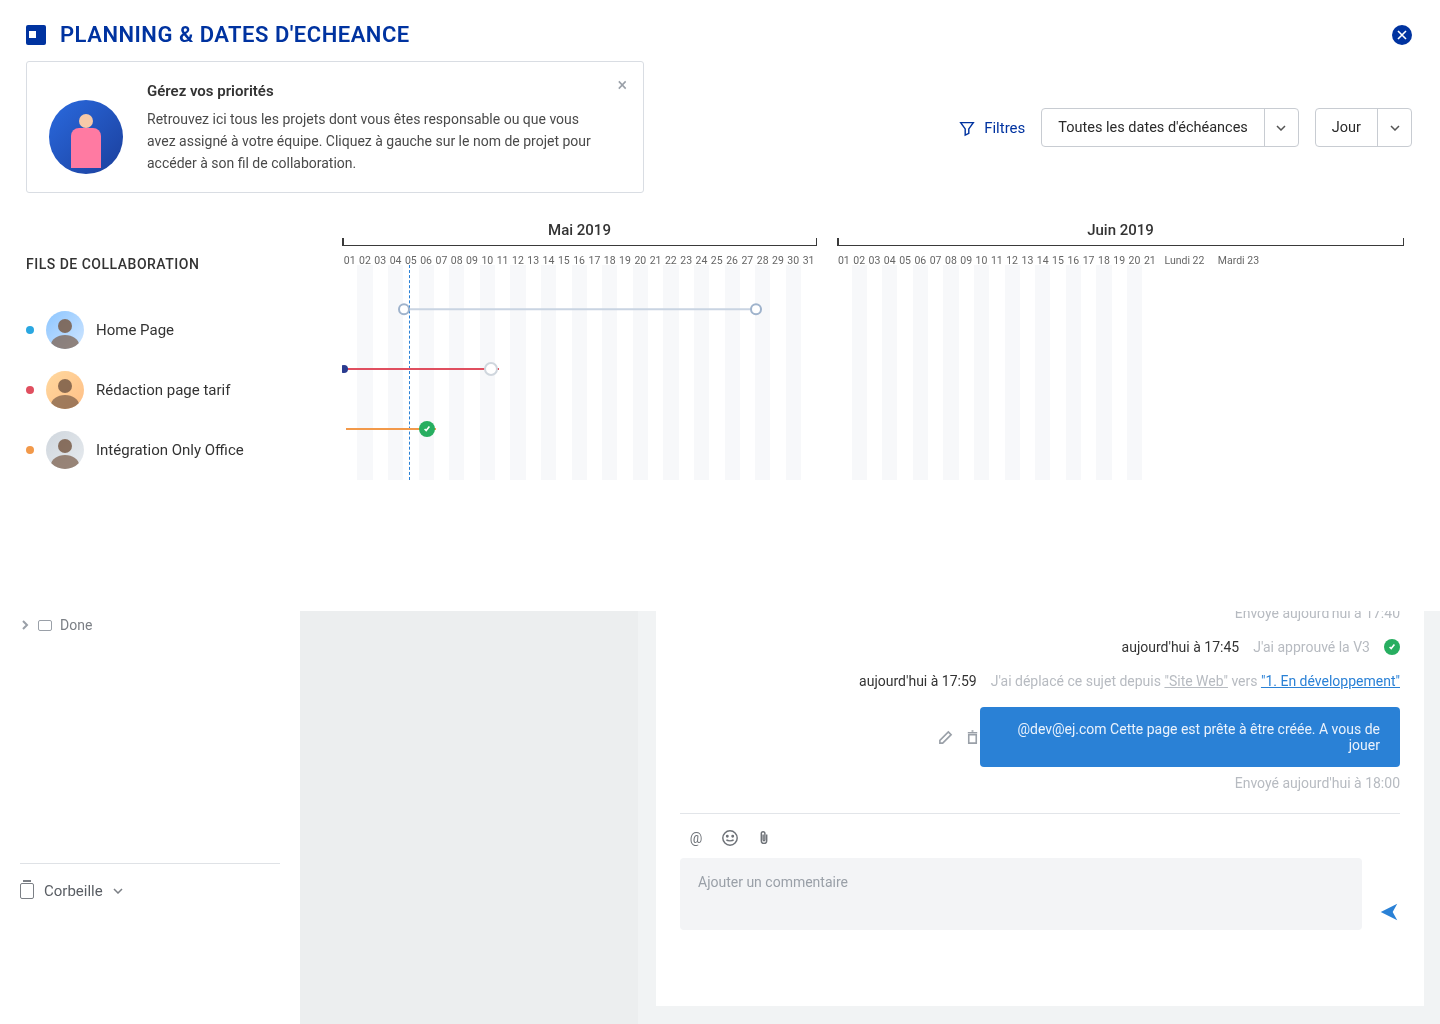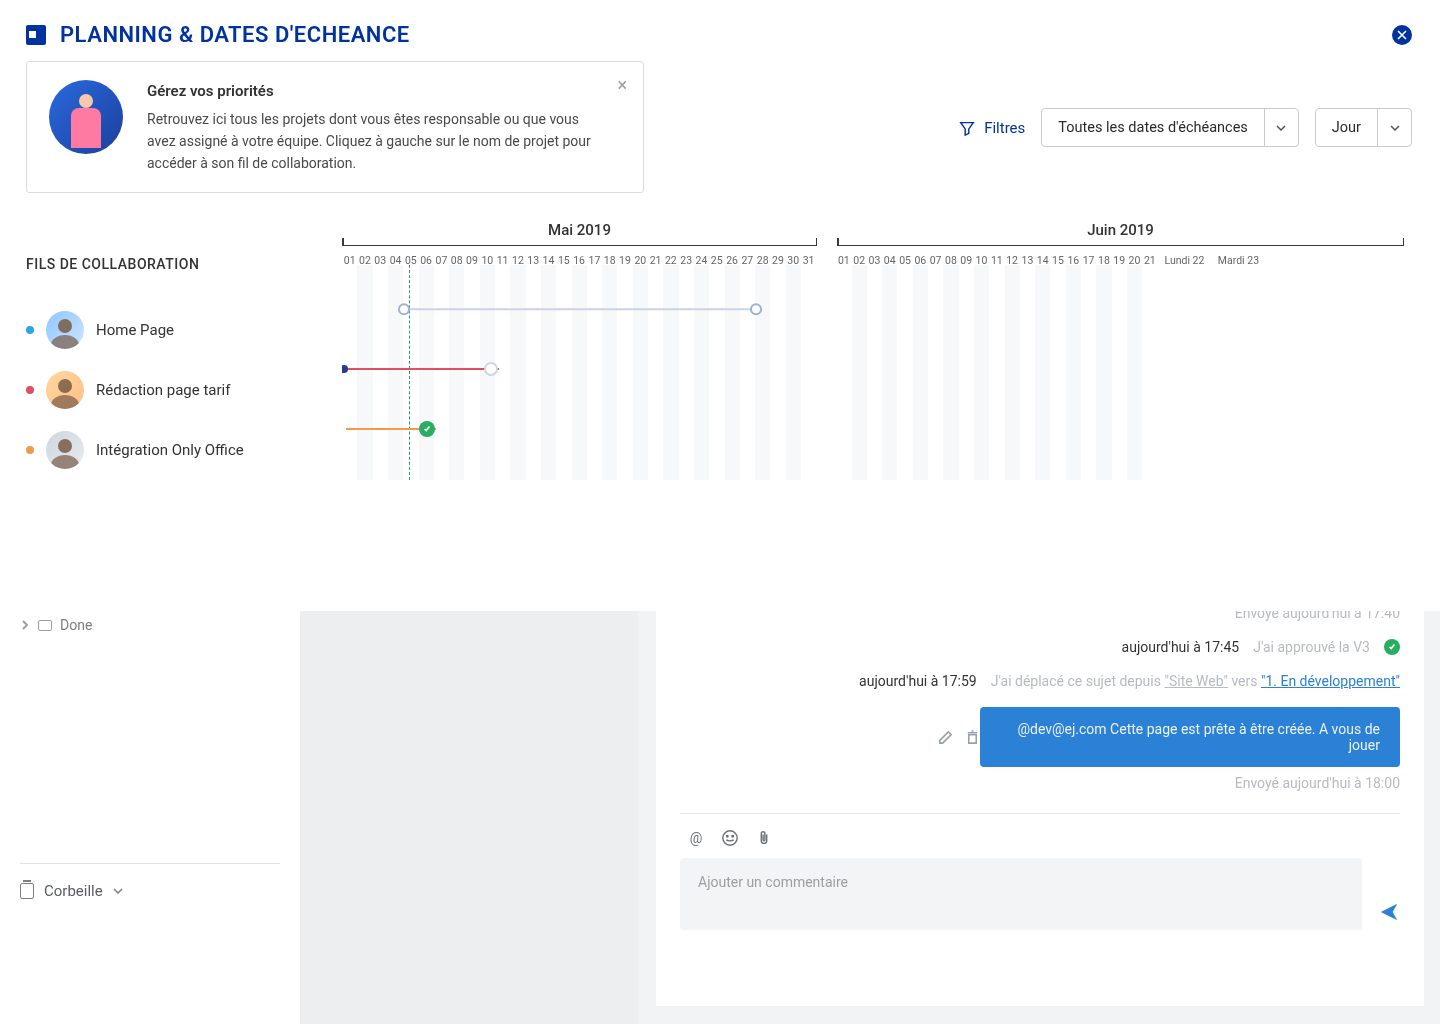--- a/index.html
+++ b/index.html
@@ -14,21 +14,21 @@
     .hdr { display: flex; align-items: center; padding: 22px 28px 14px 26px; }
     .hdr-icon { width: 20px; height: 20px; background: #0033a0; border-radius: 2px; position: relative; margin-right: 14px; }
     .hdr-icon::after { content: ""; position: absolute; left: 3px; top: 6px; width: 7px; height: 7px; background: #fff; }
     .hdr-title { color: #0033a0; font-size: 22px; font-weight: 600; letter-spacing: .5px; flex: 1; }
     .hdr-close { width: 20px; height: 20px; border-radius: 50%; background: #0033a0; color: #fff; display: flex; align-items: center; justify-content: center; font-size: 14px; cursor: pointer; }
     .hdr-close svg { width: 10px; height: 10px; }
 
     
     .tip {
       margin: 0 0 0 26px; width: 618px; border: 1px solid #d9dde3; border-radius: 3px;
-      padding: 18px 36px 18px 22px; display: flex; align-items: flex-start; position: relative;
+      padding: 18px 36px 18px 22px; display: flex; align-items: flex-end; position: relative;
     }
     .tip-img { width: 74px; height: 74px; border-radius: 50%; background: linear-gradient(135deg,#2a6adf 0%,#1b3f9c 100%); margin-right: 24px; flex-shrink:0; position:relative; overflow:hidden;}
     .tip-img::before{content:"";position:absolute;left:50%;top:14px;transform:translateX(-50%);width:14px;height:14px;border-radius:50%;background:#f7c9a8;}
     .tip-img::after{content:"";position:absolute;left:50%;top:28px;transform:translateX(-50%);width:30px;height:40px;background:#ff7aa2;border-radius:8px 8px 0 0;}
     .tip-txt { color: #4a4a4a; font-size: 14px; line-height: 1.55; }
     .tip-title { font-weight: 600; color: #333; margin-bottom: 6px; font-size: 15px; }
     .tip-close { position: absolute; top: 14px; right: 16px; color: #9aa0a8; font-size: 18px; cursor: pointer; line-height: 1; }
 
     
     .ctrl-row { position: absolute; top: 108px; right: 28px; display: flex; align-items: center; gap: 16px; }

